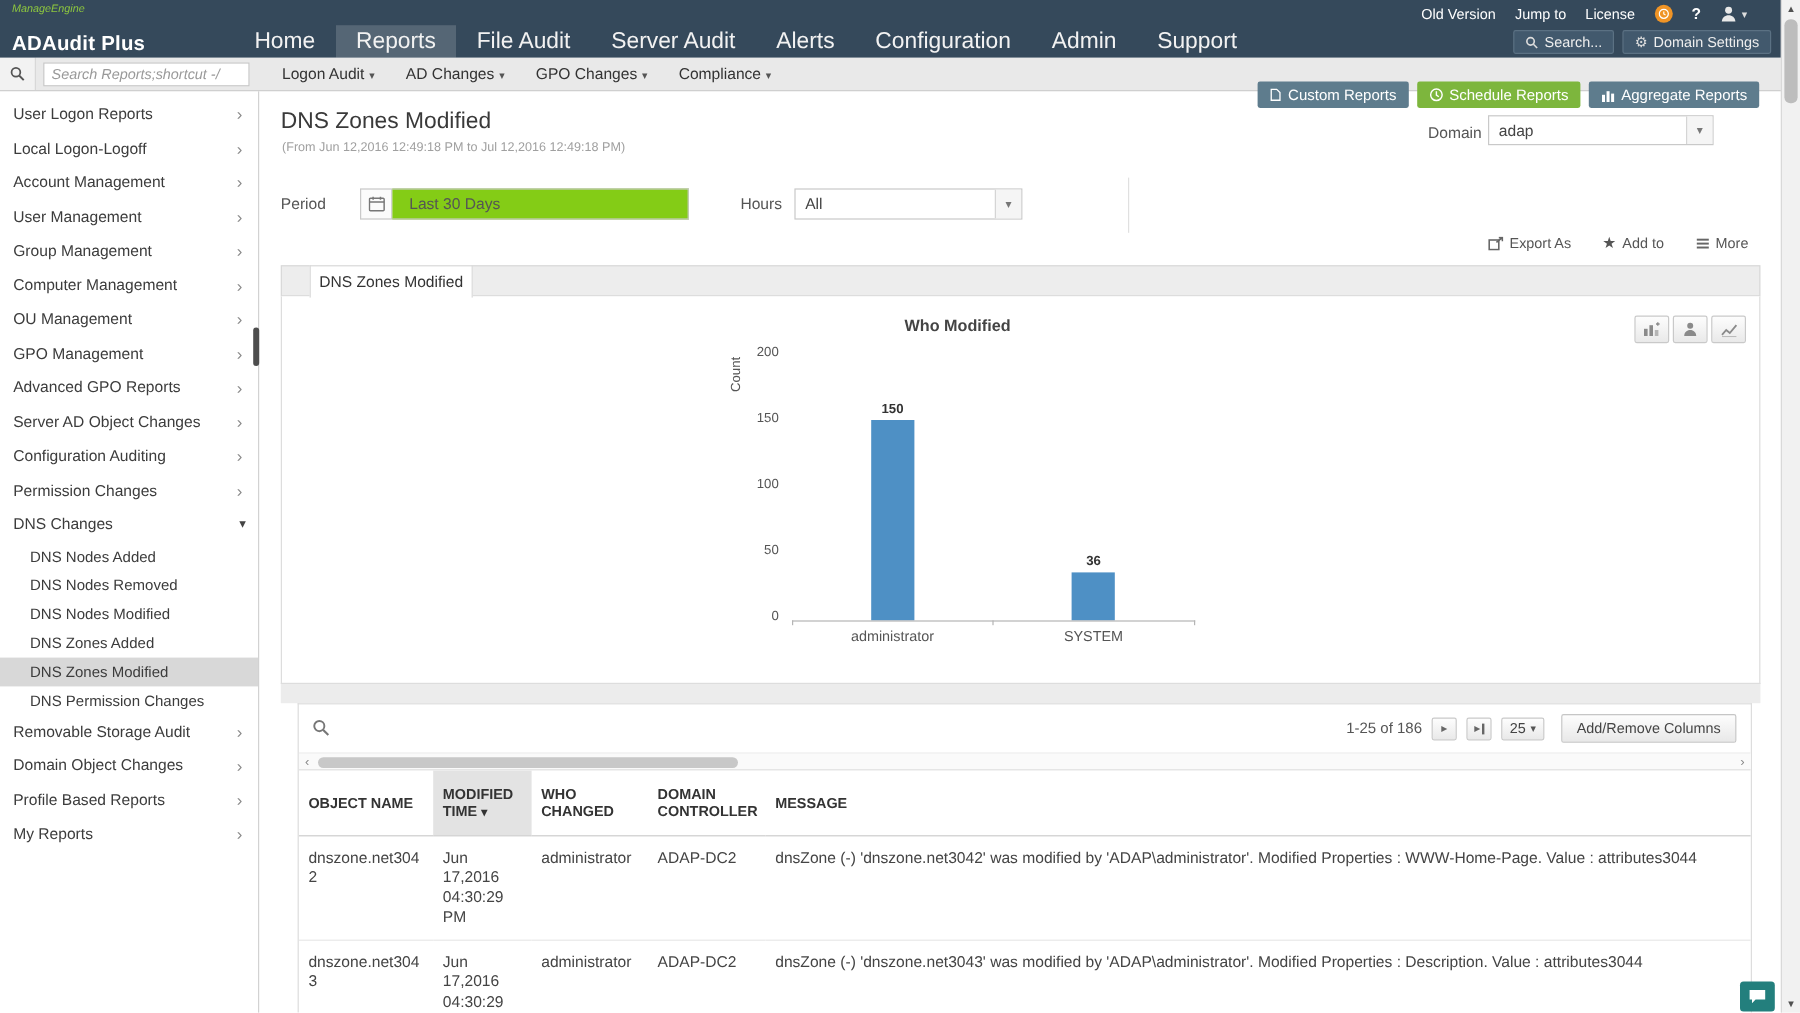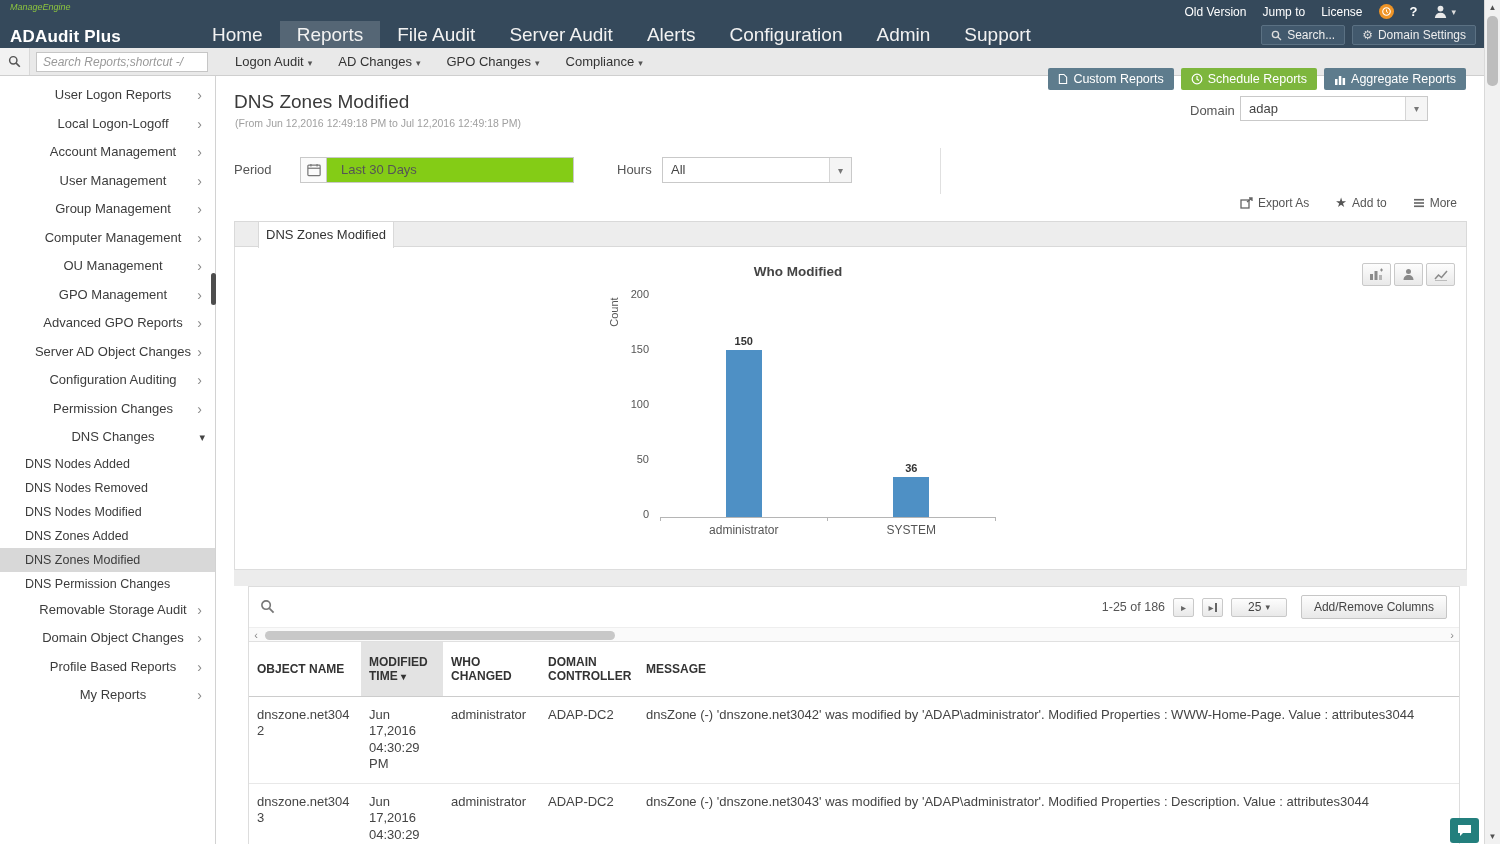--- a/index.html
+++ b/index.html
@@ -32,21 +32,21 @@
   .menu { padding:0 13px; line-height:27px; font-size:13px; color:#333; cursor:pointer; white-space:nowrap; }
   .menu .c { font-size:9px; color:#555; margin-left:4px; }
   .tb-right { position:absolute; right:34px; top:20px; display:flex; gap:7px; }
   .pill { height:22px; display:flex; align-items:center; gap:5px; padding:0 10px; border-radius:2px; color:#fff; font-size:12.5px; cursor:pointer; white-space:nowrap; }
   .pill.slate { background:#5e7c8d; }
   .pill.green { background:#7db63d; }
 
   
   .sidebar { position:absolute; left:0; top:76px; width:216px; bottom:0; background:#fff; border-right:1px solid #d2d2d2; z-index:5; overflow:hidden; }
   .side-list { margin-top:5px; }
-  .side-item { position:relative; height:28.5px; line-height:28.5px; padding-left:11px; font-size:13px; color:#3c3c3c; cursor:pointer; white-space:nowrap;text-align:center; }
+  .side-item { position:relative; height:28.5px; line-height:28.5px; padding-left:11px; font-size:13px; color:#3c3c3c; cursor:pointer; white-space:nowrap; }
   .side-item .chev { position:absolute; right:13px; top:0; color:#8a8a8a; font-size:14px; }
   .side-item .dcaret { position:absolute; right:10px; top:0; color:#444; font-size:11px; }
   .dns-sub { height:24px; line-height:24px; padding-left:25px; font-size:12.5px; color:#3c3c3c; cursor:pointer; white-space:nowrap; }
   .dns-sub.selected { background:#d8d8d8; }
   .collapse-handle { position:absolute; left:211px; top:273px; width:5px; height:32px; background:#4d4d4d; border-radius:3px; z-index:8; cursor:pointer; }
 
   
   .main { position:absolute; left:217px; top:76px; right:16px; bottom:0; background:#fff; overflow:hidden; }
   .rpt-title { position:absolute; left:17px; top:15px; font-size:19px; color:#3a3a3a; }
   .rpt-sub { position:absolute; left:18px; top:41px; font-size:10.5px; color:#a0a0a0; }
@@ -88,21 +88,21 @@
   .band { position:absolute; left:17px; right:17px; top:494px; height:16px; background:#ececec; }
 
   
   .table-card { position:absolute; left:31px; right:24px; top:510px; bottom:0; background:#fff; border:1px solid #ddd; border-bottom:none; overflow:hidden; }
   .tctrl { position:relative; height:40px; }
   .tsearch2 { position:absolute; left:11px; top:12px; cursor:pointer; }
   .tctrl-right { position:absolute; right:12px; top:8px; display:flex; align-items:center; gap:8px; }
   .pg-text { font-size:12.5px; color:#555; }
   .pg-btn { width:21px; height:19px; border:1px solid #c9c9c9; border-radius:2px; background:linear-gradient(#fdfdfd,#e9e9e9); display:flex; align-items:center; justify-content:center; font-size:10px; color:#666; cursor:pointer; }
   .endbar { display:inline-block; width:2px; height:9px; background:#666; margin-left:1px; }
-  .pgsize { height:19px; border:1px solid #c9c9c9; border-radius:2px; background:linear-gradient(#fdfdfd,#e9e9e9); display:flex; align-items:center; gap:4px; padding:0 16px; font-size:12px; color:#444; cursor:pointer; }
+  .pgsize { height:19px; border:1px solid #c9c9c9; border-radius:2px; background:linear-gradient(#fdfdfd,#e9e9e9); display:flex; align-items:center; gap:4px; padding:0 6px; font-size:12px; color:#444; cursor:pointer; }
   .pgsize .c { font-size:9px; color:#555; }
   .addrem { height:24px; border:1px solid #c6c6c6; border-radius:2px; background:linear-gradient(#fdfdfd,#e8e8e8); display:flex; align-items:center; padding:0 12px; font-size:12px; color:#444; cursor:pointer; margin-left:6px; white-space:nowrap; }
   .hscroll { position:relative; height:15px; background:#fafafa; border-top:1px solid #eee; border-bottom:1px solid #e0e0e0; }
   .hs-arrow { position:absolute; top:0; width:14px; height:100%; display:flex; align-items:center; justify-content:center; font-size:11px; color:#888; cursor:pointer; }
   .hs-left { left:0; } .hs-right { right:0; }
   .hs-thumb { position:absolute; left:16px; top:2.5px; width:350px; height:9px; background:#c8c8c8; border-radius:5px; cursor:pointer; }
   table.grid { width:100%; border-collapse:collapse; table-layout:fixed; }
   .grid th { text-align:left; font-size:12px; font-weight:bold; color:#333; padding:8px; height:54px; vertical-align:middle; border-bottom:1px solid #ccc; }
   .grid th.sorted { background:#e3e3e3; }
   .grid th .sort { font-size:10px; color:#333; }

